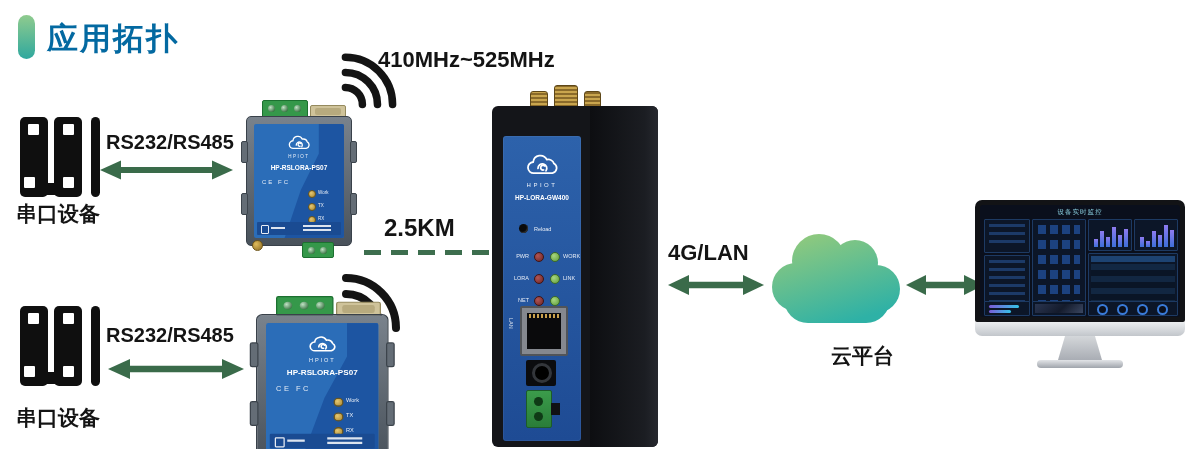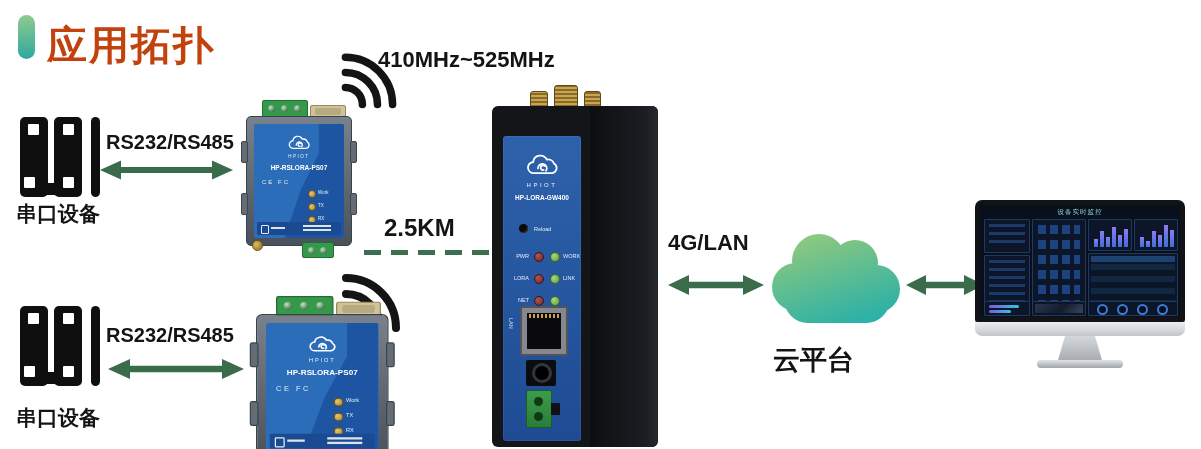--- a/index.html
+++ b/index.html
@@ -5,21 +5,21 @@
   html,body{margin:0;padding:0;background:#fff}
   body{font-family:"Liberation Sans","DejaVu Sans",sans-serif}
   .canvas{position:relative;width:1201px;height:449px;background:#ffffff;overflow:hidden}
   .abs{position:absolute}
   .cjk-label{position:absolute;font-weight:bold;color:#141414;white-space:nowrap}
   .link-label{position:absolute;font-weight:bold;color:#141414;white-space:nowrap}
 
   
   .title-bar{position:absolute;left:18px;top:15px;width:17px;height:44px;border-radius:9px;
     background:linear-gradient(180deg,#8fcb8e,#2fa89e)}
-  .page-title{position:absolute;left:47px;top:18px;font-size:40px;font-weight:bold;color:#c2410c;letter-spacing:2px}
+  .page-title{position:absolute;left:47px;top:18px;font-size:31px;font-weight:bold;color:#0369a1;letter-spacing:2px}
 
   
   .towers{position:absolute;width:82px;height:80px}
   .tower{position:absolute;top:0;width:28px;height:80px;background:#0f0f0f;border-radius:5px}
   .tower .sq{position:absolute;width:11px;height:11px;background:#fff;border-radius:1px}
   .bridge{position:absolute;left:24px;bottom:2px;width:16px;height:12px;background:#0f0f0f}
   .vbar{position:absolute;left:71px;top:0;width:9px;height:80px;background:#0f0f0f;border-radius:5px}
 
   
   .ps07{position:absolute;width:104px;height:128px}
@@ -344,21 +344,21 @@
           </div>
         <div class="gw-term">
           <i style="top:6px"></i>
             <i style="top:21px"></i>
             <b class="tab"></b>
         </div>
       </div>
     </div>
   </div>
 
-  <div class="link-label" style="left:668px;top:230px;font-size:22px">4G/LAN</div>
+  <div class="link-label" style="left:668px;top:240px;font-size:22px">4G/LAN</div>
   <svg class="abs" style="left:668px;top:272px" width="96" height="26" viewBox="0 0 96 26">
     <line x1="16" y1="13" x2="80" y2="13" stroke="#3a6b4a" stroke-width="6.5"></line>
     <polygon points="0,13 21,3 21,23" fill="#3a6b4a"></polygon>
     <polygon points="96,13 75,3 75,23" fill="#3a6b4a"></polygon>
   </svg>
 
   <svg class="abs" style="left:762px;top:221px" width="150" height="104" viewBox="0 0 150 104">
     <defs>
       <linearGradient id="cg" x1="55" y1="6" x2="85" y2="102" gradientUnits="userSpaceOnUse">
         <stop offset="0" stop-color="#93ca7c"></stop>
@@ -366,21 +366,21 @@
       </linearGradient>
     </defs>
     <g fill="url(#cg)">
       <circle cx="57" cy="40" r="27"></circle>
       <circle cx="93" cy="42" r="23"></circle>
       <circle cx="34" cy="66" r="24"></circle>
       <circle cx="114" cy="68" r="24"></circle>
       <rect x="22" y="50" width="106" height="52" rx="24"></rect>
     </g>
   </svg>
-  <div class="cjk-label" style="left:773px;top:342px;width:90px;text-align:left;font-size:27px">云平台</div>
+  <div class="cjk-label" style="left:804px;top:342px;width:90px;text-align:right;font-size:21px">云平台</div>
 
   <svg class="abs" style="left:906px;top:272px" width="78" height="26" viewBox="0 0 78 26">
     <line x1="15" y1="13" x2="63" y2="13" stroke="#3a6b4a" stroke-width="6.5"></line>
     <polygon points="0,13 20,3 20,23" fill="#3a6b4a"></polygon>
     <polygon points="78,13 58,3 58,23" fill="#3a6b4a"></polygon>
   </svg>
 
   <div class="mon">
     <div class="mon-screen">
       <div class="dash">

